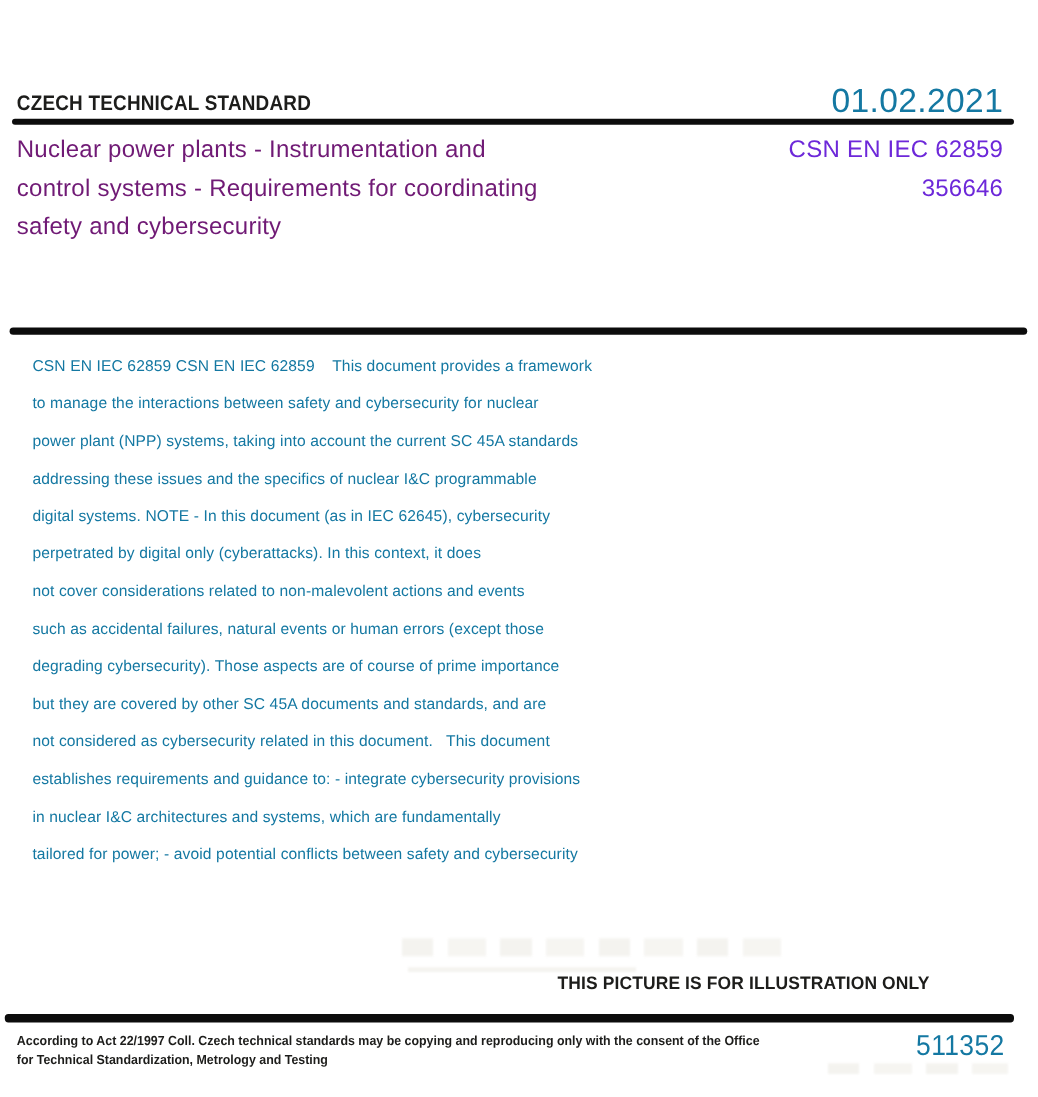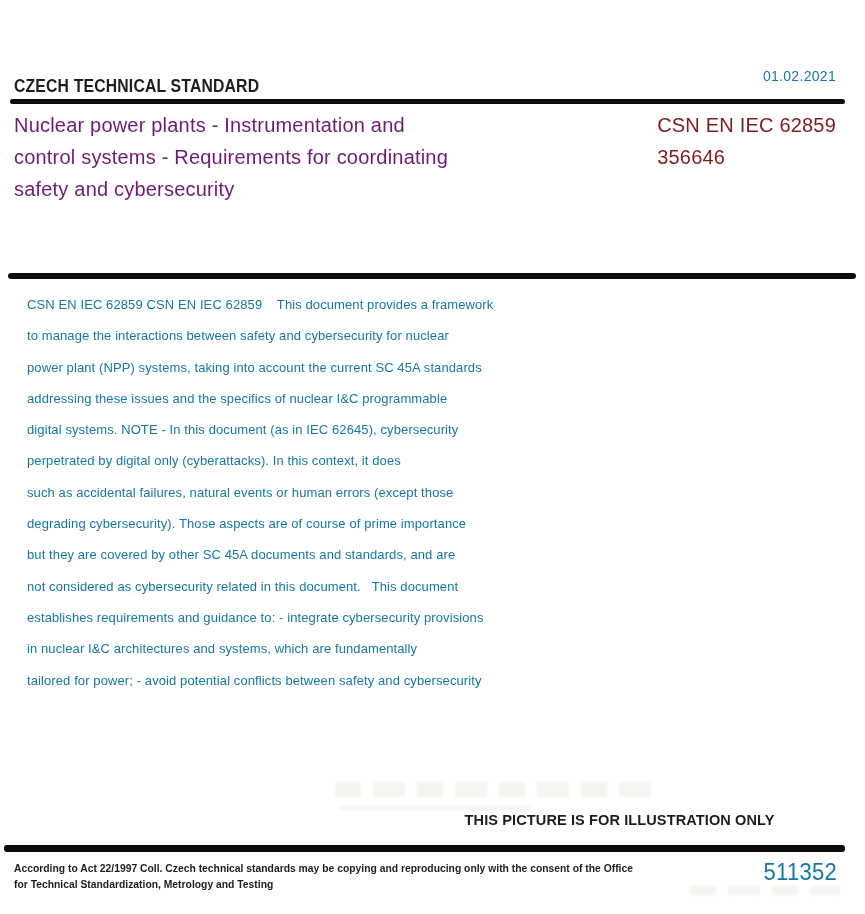--- a/index.html
+++ b/index.html
@@ -27,21 +27,21 @@
     color: #1d1d1b;
     letter-spacing: 0.2px;
     transform: scaleX(0.90);
     transform-origin: 0 50%;
     white-space: pre;
   }
   .std-header-date {
     position: absolute;
     right: 29px;
     top: 68px;
-    font-size: 14px;
+    font-size: 28px;
     color: #1478A2;
     letter-spacing: 0.3px;
     white-space: pre;
   }
 
   
   .rule {
     position: absolute;
     background: #0c0c0c;
     border-radius: 3px;
@@ -61,22 +61,23 @@
     color: #701a75;
   }
   .std-title .line { white-space: pre; }
 
   .std-refs {
     position: absolute;
     right: 29px;
     top: 109px;
     font-size: 20px;
     line-height: 32px;
+    text-align: right;
     letter-spacing: 0.2px;
-    color: #7f1d1d;
+    color: #6d28d9;
   }
 
   
   .abstract {
     position: absolute;
     left: 27px;
     top: 289px;
     font-size: 13px;
     line-height: 31.3px;
     letter-spacing: 0.1px;
@@ -162,20 +163,21 @@
 
   <div class="rule rule-2"></div>
 
   <div class="abstract">
     <div class="line">CSN EN IEC 62859 CSN EN IEC 62859    This document provides a framework</div>
     <div class="line">to manage the interactions between safety and cybersecurity for nuclear</div>
     <div class="line">power plant (NPP) systems, taking into account the current SC 45A standards</div>
     <div class="line">addressing these issues and the specifics of nuclear I&amp;C programmable</div>
     <div class="line">digital systems. NOTE - In this document (as in IEC 62645), cybersecurity</div>
     <div class="line">perpetrated by digital only (cyberattacks). In this context, it does</div>
+    <div class="line">not cover considerations related to non-malevolent actions and events</div>
     <div class="line">such as accidental failures, natural events or human errors (except those</div>
     <div class="line">degrading cybersecurity). Those aspects are of course of prime importance</div>
     <div class="line">but they are covered by other SC 45A documents and standards, and are</div>
     <div class="line">not considered as cybersecurity related in this document.   This document</div>
     <div class="line">establishes requirements and guidance to: - integrate cybersecurity provisions</div>
     <div class="line">in nuclear I&amp;C architectures and systems, which are fundamentally</div>
     <div class="line">tailored for power; - avoid potential conflicts between safety and cybersecurity</div>
   </div>
 
   <div class="ghost ghost-a"></div>

